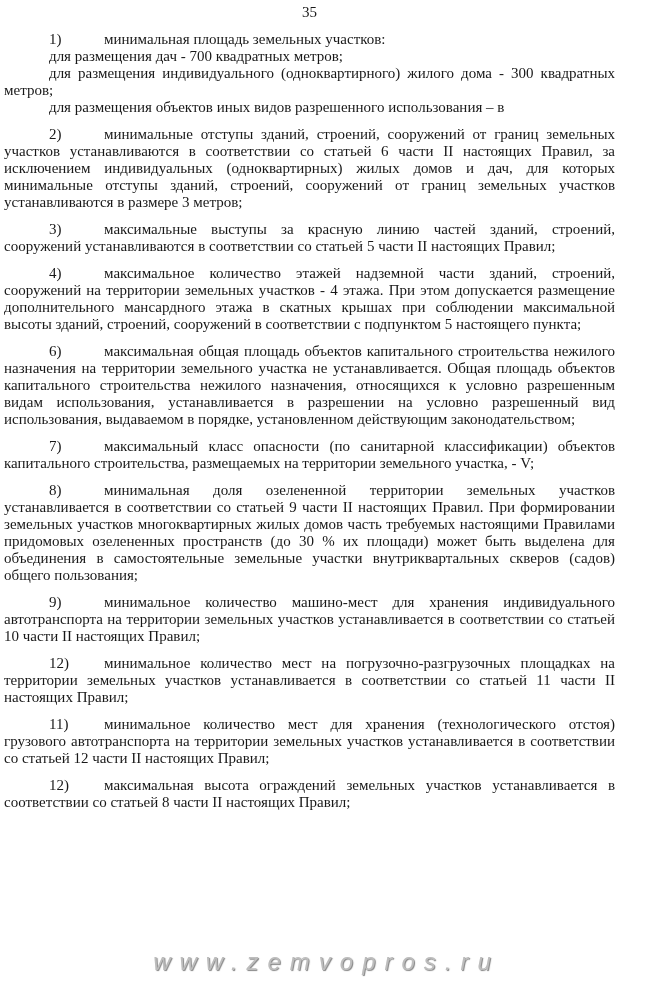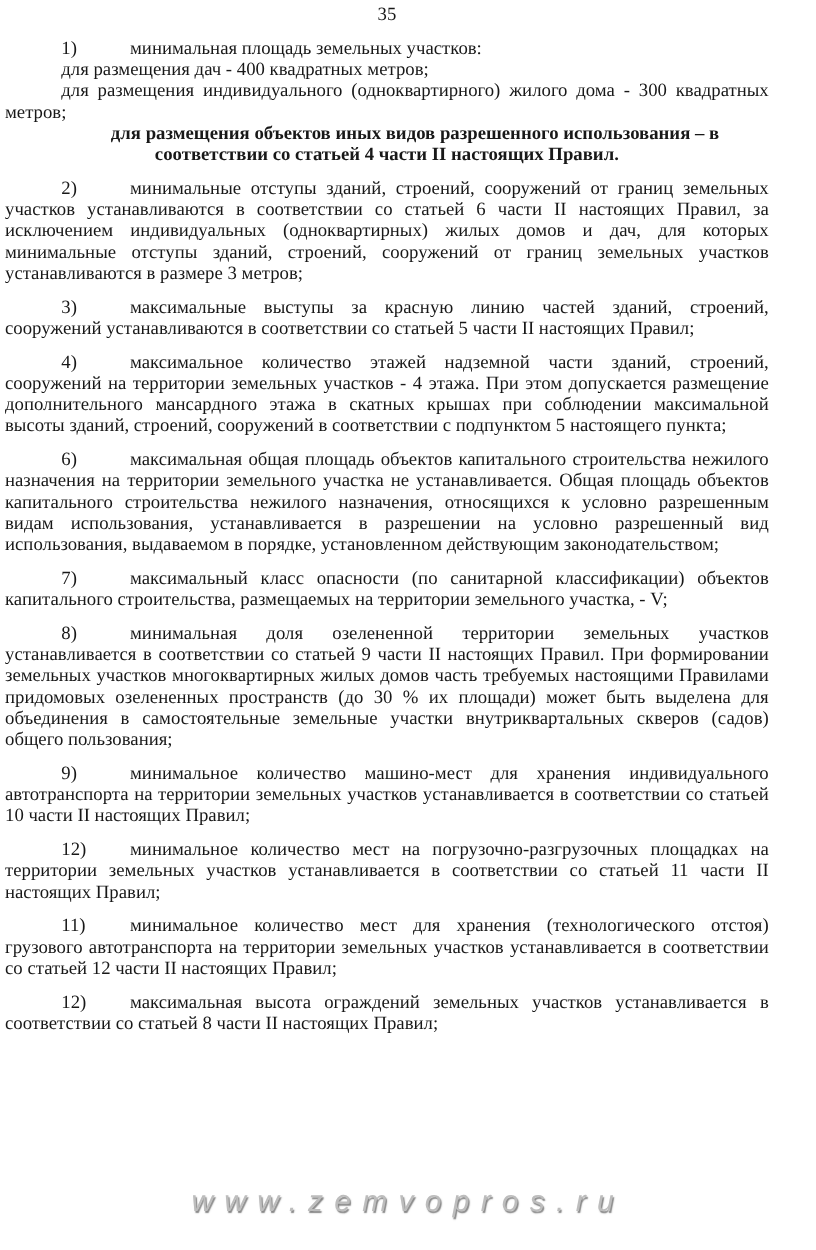--- a/index.html
+++ b/index.html
@@ -33,22 +33,21 @@
     text-indent: 45px;
     text-align: justify;
   }
   p.item {
     margin-top: 10px;
   }
   p.noindent-gap {
     margin-top: 0;
   }
   p.left-align {
-    text-align: center;
-    font-weight: bold;
+    text-align: left;
   }
   .num {
     display: inline-block;
     min-width: 55px;
     text-indent: 0;
   }
   .watermark {
     position: absolute;
     left: 0;
     right: 0;
@@ -66,25 +65,25 @@
 </style>
 </head>
 <body>
 
 <div class="sheet">
 
   <div class="page-number">35</div>
 
   <p class="para item"><span class="num">1)</span><span>минимальная площадь земельных участков:</span></p>
 
-  <p class="para noindent-gap"><span>для размещения дач - 400 квадратных метров;</span></p>
+  <p class="para noindent-gap"><span>для размещения дач - 700 квадратных метров;</span></p>
 
   <p class="para noindent-gap"><span>для размещения индивидуального (одноквартирного) жилого дома - 300 квадратных метров;</span></p>
 
-  <p class="para noindent-gap left-align"><span>для размещения объектов иных видов разрешенного использования – в</span><br><span>соответствии со статьей 4 части II настоящих Правил.</span></p>
+  <p class="para noindent-gap left-align"><span>для размещения объектов иных видов разрешенного использования – в</span><br></p>
 
   <p class="para item"><span class="num">2)</span><span>минимальные отступы зданий, строений, сооружений от границ земельных участков устанавливаются в соответствии со статьей 6 части II настоящих Правил, за исключением индивидуальных (одноквартирных) жилых домов и дач, для которых минимальные отступы зданий, строений, сооружений от границ земельных участков устанавливаются в размере 3 метров;</span></p>
 
   <p class="para item"><span class="num">3)</span><span>максимальные выступы за красную линию частей зданий, строений, сооружений устанавливаются в соответствии со статьей 5 части II настоящих Правил;</span></p>
 
   <p class="para item"><span class="num">4)</span><span>максимальное количество этажей надземной части зданий, строений, сооружений на территории земельных участков - 4 этажа. При этом допускается размещение дополнительного мансардного этажа в скатных крышах при соблюдении максимальной высоты зданий, строений, сооружений в соответствии с подпунктом 5 настоящего пункта;</span></p>
 
 
   <p class="para item"><span class="num">6)</span><span>максимальная общая площадь объектов капитального строительства нежилого назначения на территории земельного участка не устанавливается. Общая площадь объектов капитального строительства нежилого назначения, относящихся к условно разрешенным видам использования, устанавливается в разрешении на условно разрешенный вид использования, выдаваемом в порядке, установленном действующим законодательством;</span></p>
 

